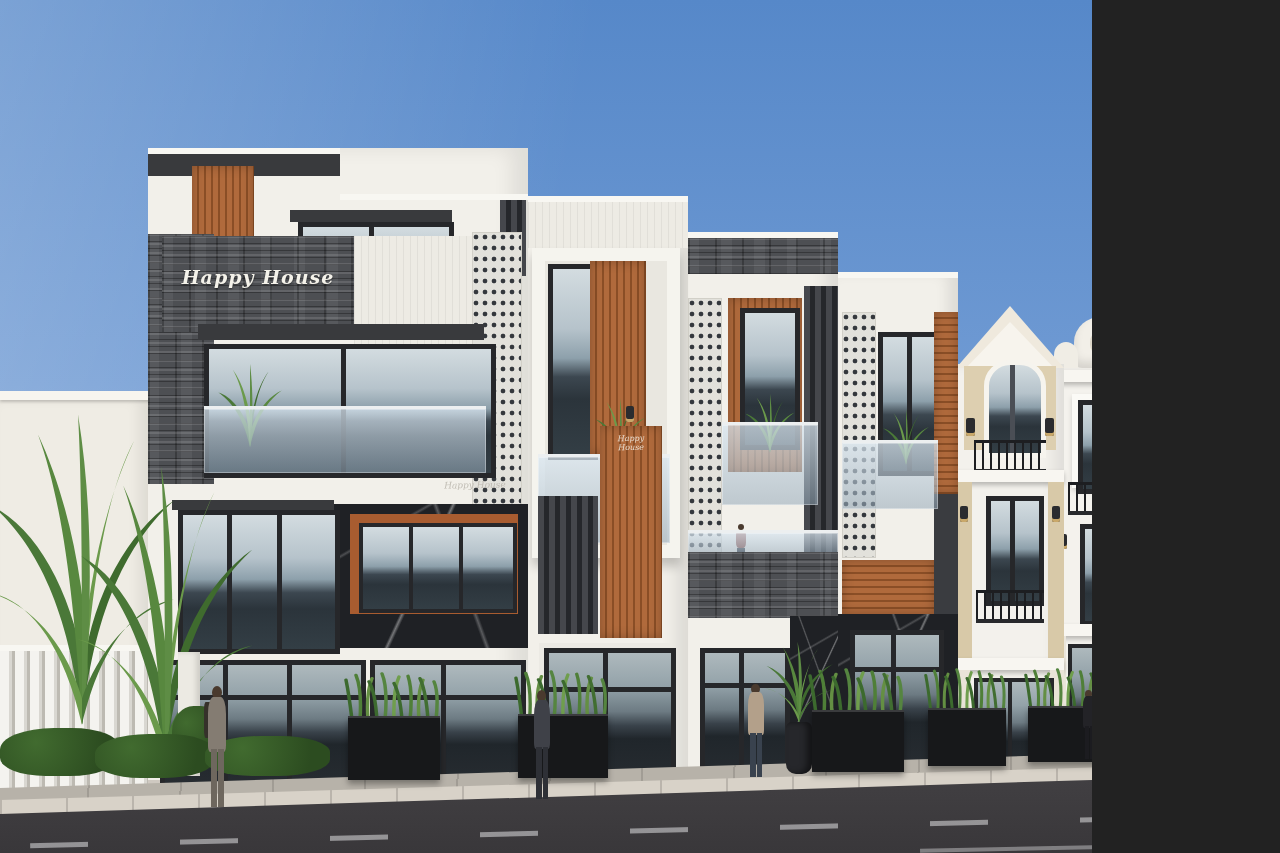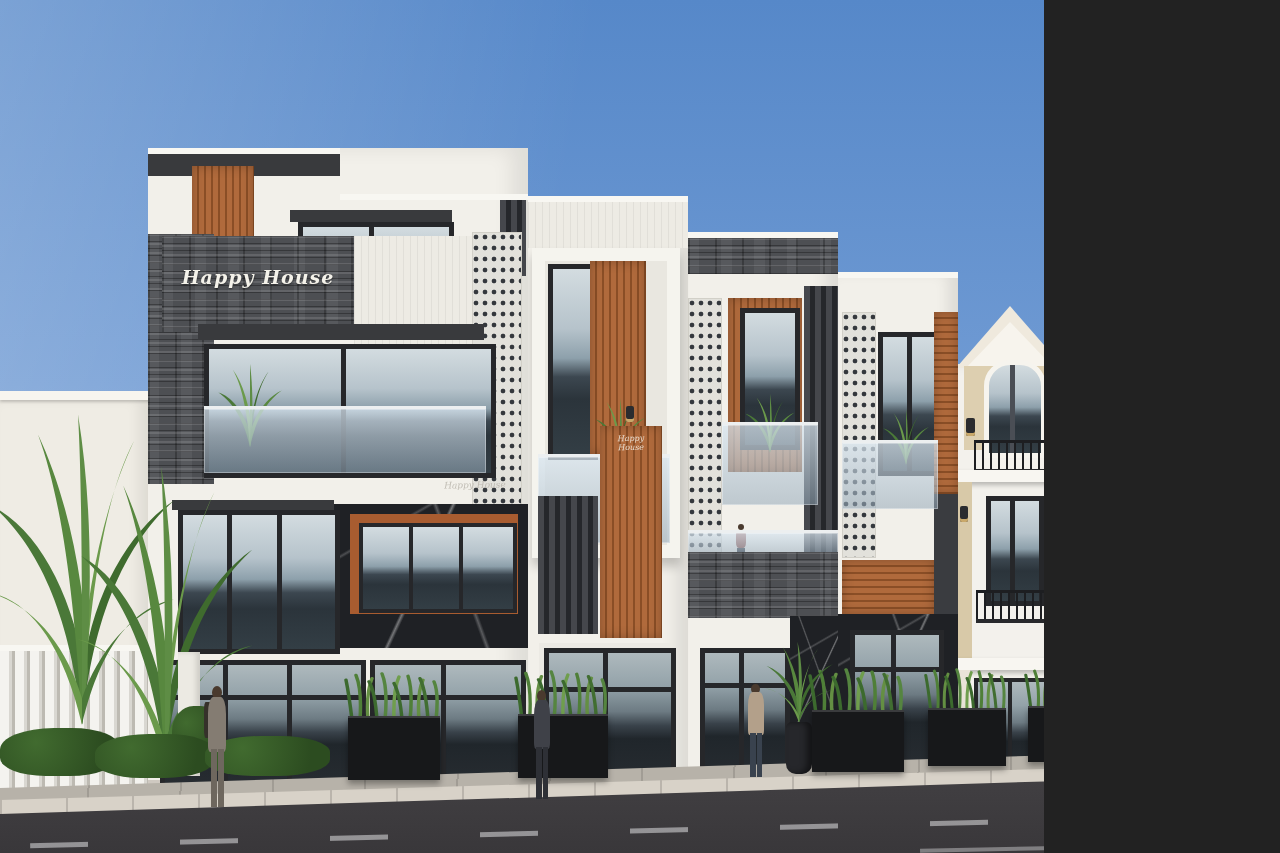--- a/index.html
+++ b/index.html
@@ -1,16 +1,16 @@
 <!DOCTYPE html>
 <html><head>
 <meta charset="utf-8">
 <style>
   html,body{margin:0;padding:0;background:#222;}
-  #stage{position:relative;width:1044px;height:853px;overflow:hidden;font-family:"Liberation Sans",sans-serif;}
+  #stage{position:relative;width:1044px;height:853px;overflow:hidden;font-family:"Liberation Sans",sans-serif;padding-left:48px;}
   .abs{position:absolute;}
   
   .wall{background:#f2f0ea;}
   .shiplap{background:#edebe4;background-image:repeating-linear-gradient(90deg,rgba(0,0,0,.05) 0 1px,transparent 1px 7px);}
   .cap{background:#f8f7f2;}
   .fas{background:#393a3d;}
   .cor{background:#f8f6f1;box-shadow:0 3px 5px rgba(0,0,0,.25);}
   .plinth{background:#cfc9c1;}
   .stone{background-color:#4d4f53;background-image:
     repeating-linear-gradient(180deg,rgba(255,255,255,.12) 0 2px,transparent 2px 9px),

